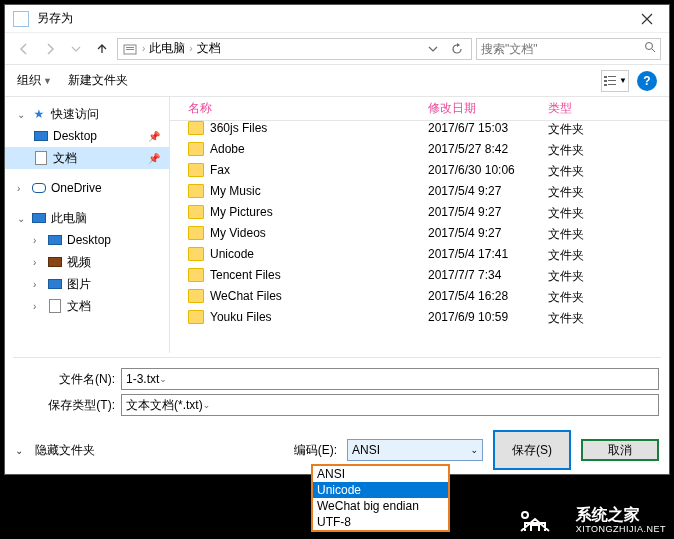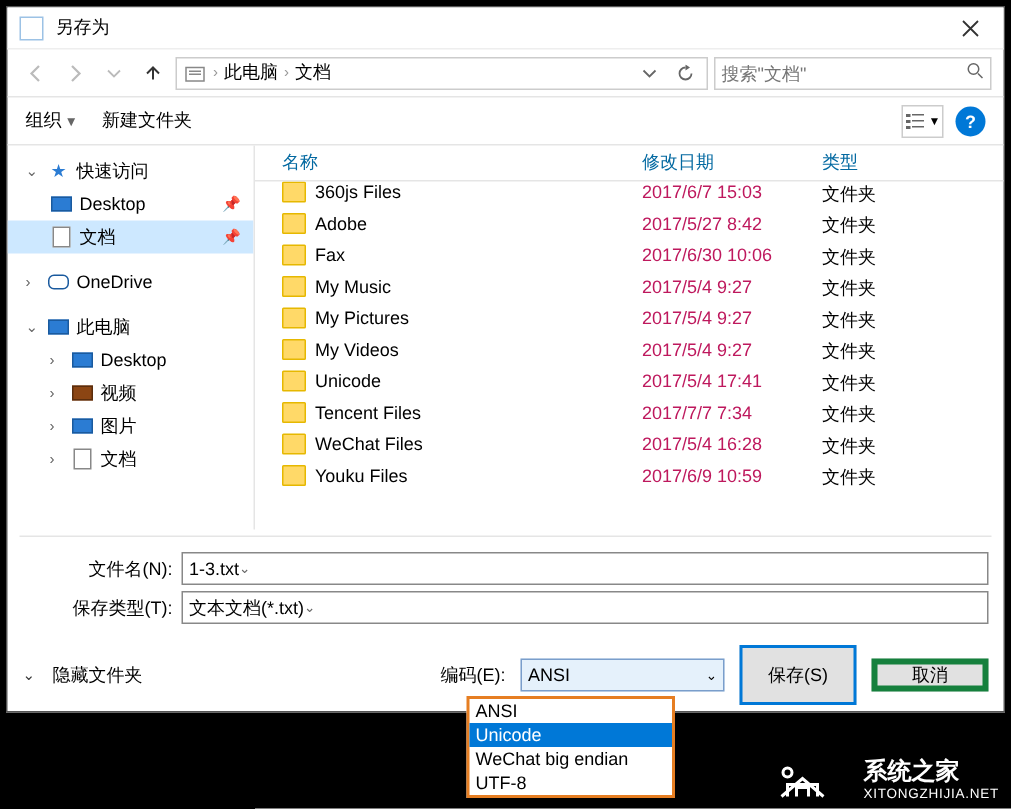--- a/index.html
+++ b/index.html
@@ -36,45 +36,45 @@
 .star{color:#2b7cd3}
 .monitor{width:14px;height:10px;background:#2b7cd3;border:1px solid #1a5a9e}
 .docicon{width:12px;height:14px;background:#fff;border:1px solid #888}
 .cloud{width:14px;height:10px;background:#fff;border:1px solid #1a5a9e;border-radius:4px}
 .pcicon{width:14px;height:10px;background:#2b7cd3;border:1px solid #1a5a9e}
 .vidicon{width:14px;height:10px;background:#8b4513;border:1px solid #5a2d0c}
 .picicon{width:14px;height:10px;background:#2b7cd3;border:1px solid #1a5a9e}
 .pin{color:#888;margin-left:auto;margin-right:8px;font-size:10px}
 .list{flex:1;position:relative}
 .list-head{height:24px;display:flex;align-items:center;border-bottom:1px solid #e5e5e5;padding-left:18px}
-.list-head .col{color:#0369a1}
+.list-head .col{color:#ec4899}
 .col-name{width:240px}
 .col-date{width:120px}
 .col-type{width:80px}
 .rows{overflow-y:auto;height:232px}
 .rows::-webkit-scrollbar{width:16px}
 .rows::-webkit-scrollbar-track{background:#f0f0f0}
 .rows::-webkit-scrollbar-thumb{background:#c0c0c0}
 .row{height:21px;display:flex;align-items:flex-start;padding-left:18px;cursor:pointer}
 .row .ficon{width:16px;height:14px;background:#ffd968;border:1px solid #e6b800;border-radius:1px;margin-right:6px}
 .row .fname{width:218px}
-.row .fdate{width:120px;color:#be185d}
+.row .fdate{width:120px;color:#000000}
 .row .ftype{color:#000000}
 .divider{height:1px;background:#e5e5e5;margin:4px 8px}
 .form{padding:4px 10px}
 .form-row{display:flex;align-items:center;height:26px;gap:6px}
 .form-row label{width:100px;text-align:right}
 .form-row .field{flex:1;height:22px;border:1px solid #888;padding:0 4px;display:flex;align-items:center}
 .form-row .field.combo{justify-content:flex-start}
 .footer{display:flex;align-items:center;padding:8px 10px;gap:10px}
 .footer .exp{width:10px;font-size:10px;color:#333}
 .footer .hide{cursor:pointer}
 .footer .enc-label{margin-left:auto}
 .footer .encoding{width:136px;height:22px;border:1px solid #7a9ecb;background:#e5f1fb;display:flex;align-items:center;justify-content:space-between;padding:0 4px}
-.footer .btn{width:78px;height:22px;border:4px solid #15803d;background:#e1e1e1;display:flex;align-items:center;justify-content:center;cursor:pointer}
+.footer .btn{width:78px;height:22px;border:2px solid #15803d;background:#e1e1e1;display:flex;align-items:center;justify-content:center;cursor:pointer}
 .footer .btn.primary{border:2px solid #0078d7;height:40px}
 .dropdown{position:absolute;left:311px;top:464px;width:139px;border:2px solid #e67e22;background:#fff;z-index:10}
 .dropdown .opt{height:16px;padding:0 4px;display:flex;align-items:center;cursor:pointer}
 .dropdown .opt.sel{background:#0078d7;color:#fff}
 .watermark{position:absolute;right:8px;bottom:4px;color:#fff;display:flex;align-items:center;gap:23px}
 .watermark .logo{width:36px;height:30px}
 .watermark .txt{display:flex;flex-direction:column;line-height:1.2}
 .watermark .cn{font-size:16px;font-weight:bold}
 .watermark .en{font-size:9px;letter-spacing:0.5px}
 </style>

